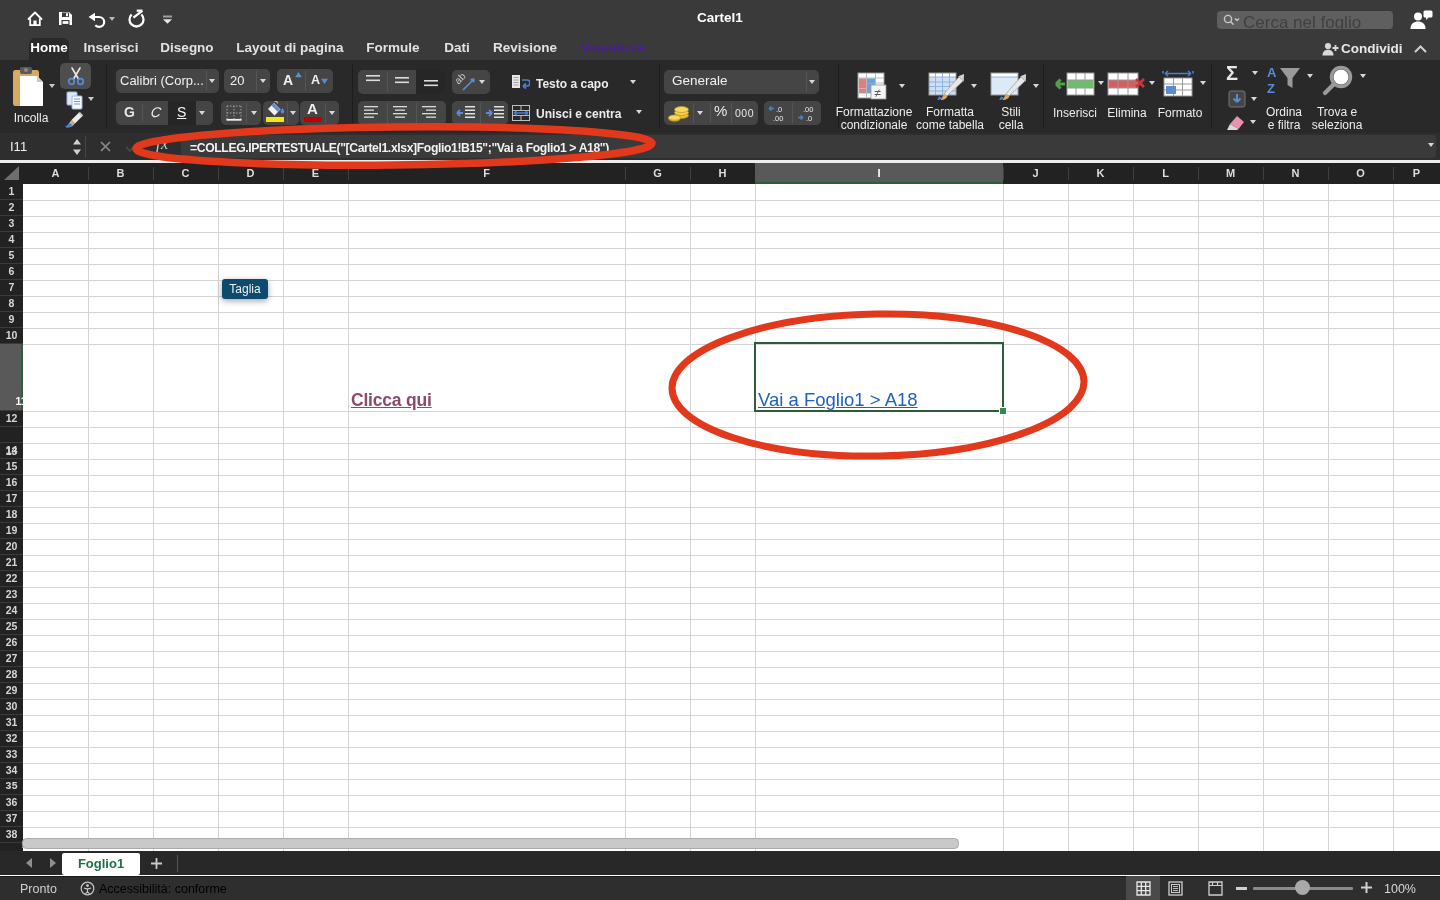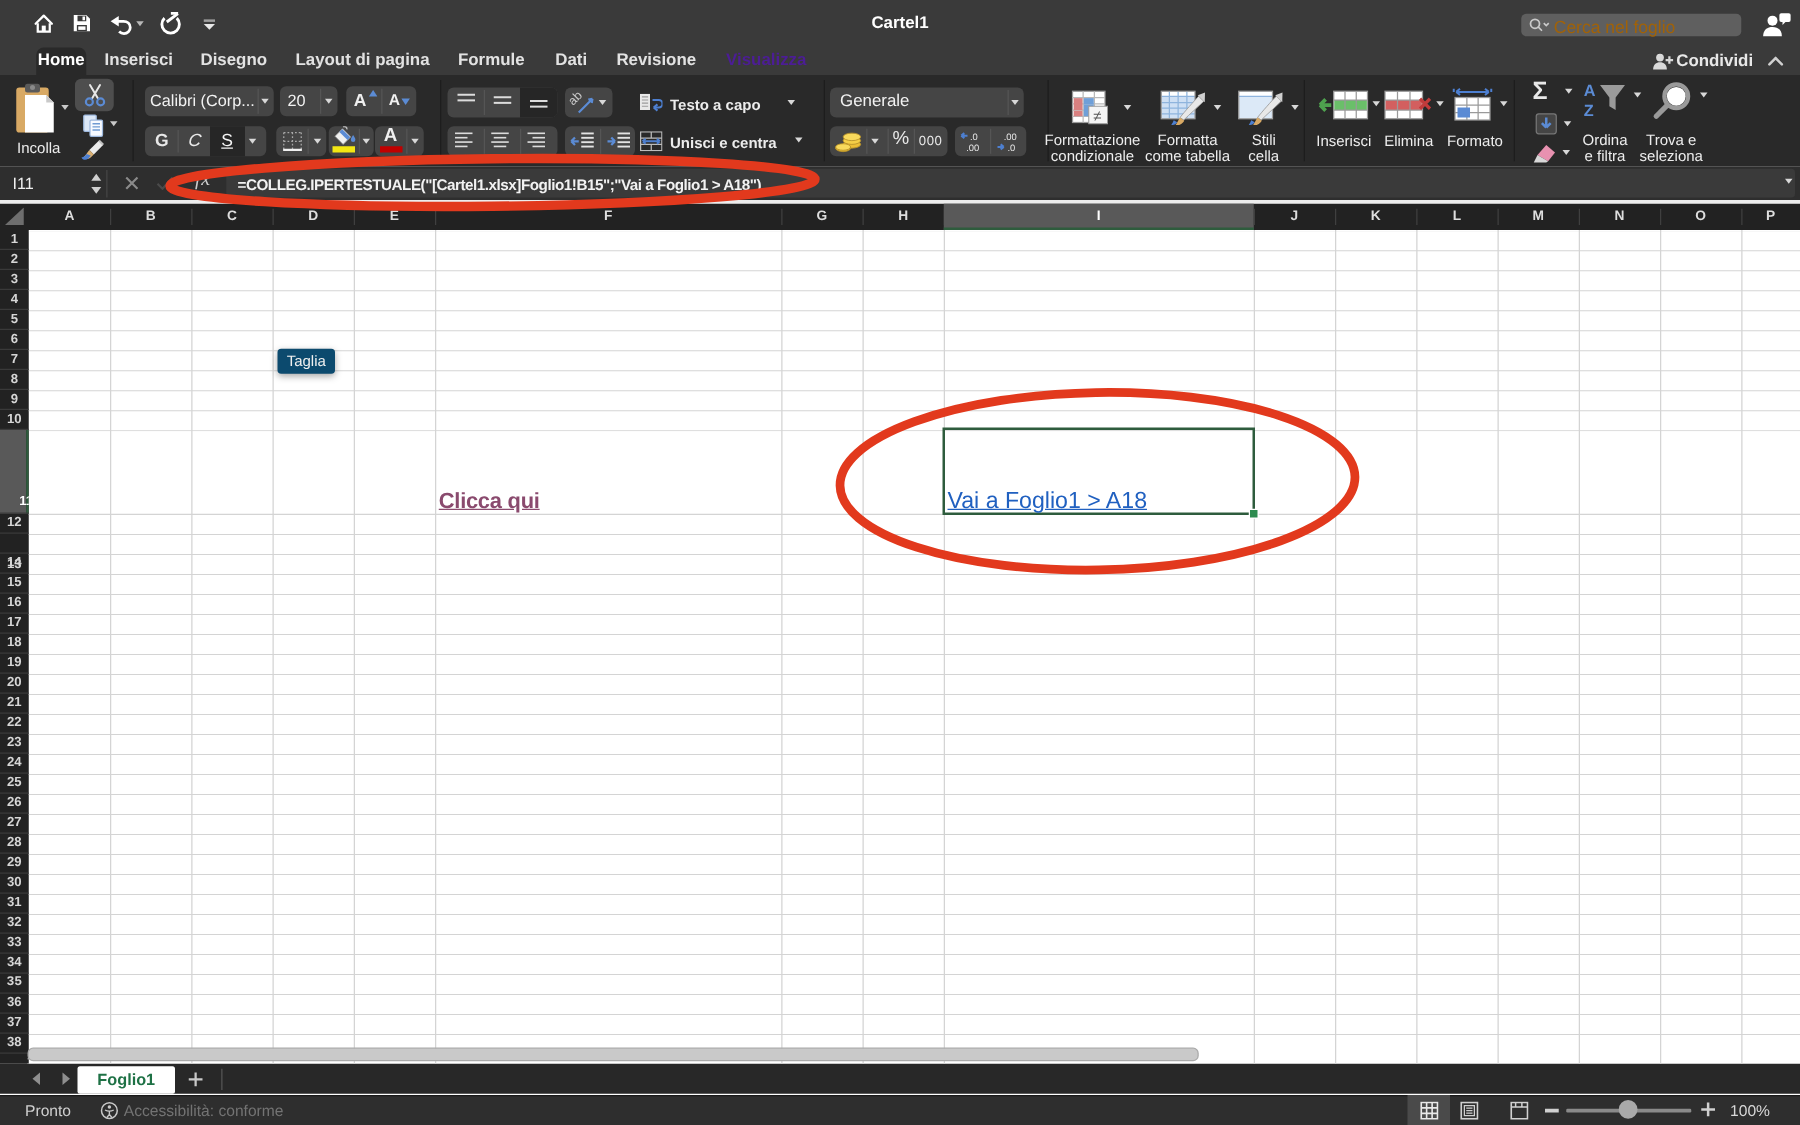--- a/index.html
+++ b/index.html
@@ -67,21 +67,21 @@
 <rect x="1" y="0.5" width="9" height="2" fill="#9f9f9f"></rect>
 <path d="M1 4.2 H10 L5.5 8.8 Z" fill="#e8e8e8"></path>
     </svg>
 <div class="ab " style="left:620px;top:10px;width:200px;text-align:center;font-size:13.5px;font-weight:700;color:#fff">Cartel1</div>
 <div class="ab " style="left:1217px;top:11px;width:176px;height:18px;background:#5f5f5f;border-radius:4px;"></div>
 <svg class="ab" style="left:1223px;top:14px" width="18" height="12" viewBox="0 0 18 12">
 <circle cx="5" cy="5" r="3.6" fill="none" stroke="#c9c9c9" stroke-width="1.4"></circle>
 <path d="M7.7 7.7 L10.2 10.2" stroke="#c9c9c9" stroke-width="1.4" stroke-linecap="round"></path>
 <path d="M12 4.5 L14 6.5 L16 4.5" fill="none" stroke="#c9c9c9" stroke-width="1.3"></path>
     </svg>
-<div class="ab " style="left:1243px;top:13px;font-size:14px;color:#a16207;">Cerca nel foglio</div>
+<div class="ab " style="left:1243px;top:13px;font-size:17px;color:#404040;">Cerca nel foglio</div>
 <svg class="ab" style="left:1409px;top:10px" width="24" height="20" viewBox="0 0 24 20">
 <circle cx="9" cy="6.5" r="4" fill="#fff"></circle>
 <path d="M1.5 19 C1.5 13.5 5 11.5 9 11.5 C13 11.5 16.5 13.5 16.5 19 Z" fill="#fff"></path>
 <rect x="14.5" y="0.5" width="9" height="7" rx="1.5" fill="#fff"></rect>
 <path d="M17 7 L17 10 L20 7 Z" fill="#fff"></path>
     </svg>
 <div class="ab tab" style="left:-21px;width:140px;text-align:center;color:#ffffff;font-weight:700">Home</div>
 <div class="ab tab" style="left:41px;width:140px;text-align:center;color:#e2e2e2;font-weight:600">Inserisci</div>
 <div class="ab tab" style="left:117px;width:140px;text-align:center;color:#e2e2e2;font-weight:600">Disegno</div>
 <div class="ab tab" style="left:220px;width:140px;text-align:center;color:#e2e2e2;font-weight:600">Layout di pagina</div>
@@ -542,21 +542,21 @@
 <svg class="ab" style="left:150px;top:857px" width="13" height="13" viewBox="0 0 13 13">
 <path d="M6.5 1 V12 M1 6.5 H12" stroke="#c9c9c9" stroke-width="1.8"></path>
     </svg>
 <div class="ab " style="left:177px;top:855px;width:1px;height:17px;background:#555;"></div>
 <div class="ab " style="left:20px;top:882px;font-size:12.5px;color:#d0d0d0;">Pronto</div>
 <svg class="ab" style="left:80px;top:881px" width="15" height="15" viewBox="0 0 15 15">
 <circle cx="7.5" cy="7.5" r="6.3" fill="none" stroke="#c9c9c9" stroke-width="1.2"></circle>
 <circle cx="7.5" cy="4.6" r="1.4" fill="#c9c9c9"></circle>
 <path d="M4 7 C6 8 9 8 11 7 M7.5 8 V10.5 M7.5 10.5 L5.5 13 M7.5 10.5 L9.5 13" stroke="#c9c9c9" stroke-width="1.1" fill="none"></path>
     </svg>
-<div class="ab " style="left:99px;top:882px;font-size:12.5px;color:#737373;">Accessibilità: conforme</div>
+<div class="ab " style="left:99px;top:882px;font-size:12.5px;color:#000000;">Accessibilità: conforme</div>
 <div class="ab " style="left:1126px;top:876px;width:34px;height:24px;background:#4a4a4a;"></div>
 <svg class="ab" style="left:1136px;top:881px" width="15" height="15" viewBox="0 0 15 15">
 <path d="M1 1 H14 V14 H1 Z M1 5.3 H14 M1 9.7 H14 M5.3 1 V14 M9.7 1 V14" stroke="#e8e8e8" stroke-width="1.3" fill="none"></path>
     </svg>
 <svg class="ab" style="left:1168px;top:881px" width="15" height="15" viewBox="0 0 15 15">
 <rect x="1" y="1" width="13" height="13" fill="none" stroke="#d0d0d0" stroke-width="1.3"></rect>
 <rect x="3.5" y="3.5" width="8" height="8" fill="none" stroke="#d0d0d0" stroke-width="1"></rect>
 <path d="M5 5.5 H10 M5 7.5 H10 M5 9.5 H10" stroke="#d0d0d0" stroke-width="0.9"></path>
     </svg>
 <svg class="ab" style="left:1208px;top:881px" width="15" height="15" viewBox="0 0 15 15">

